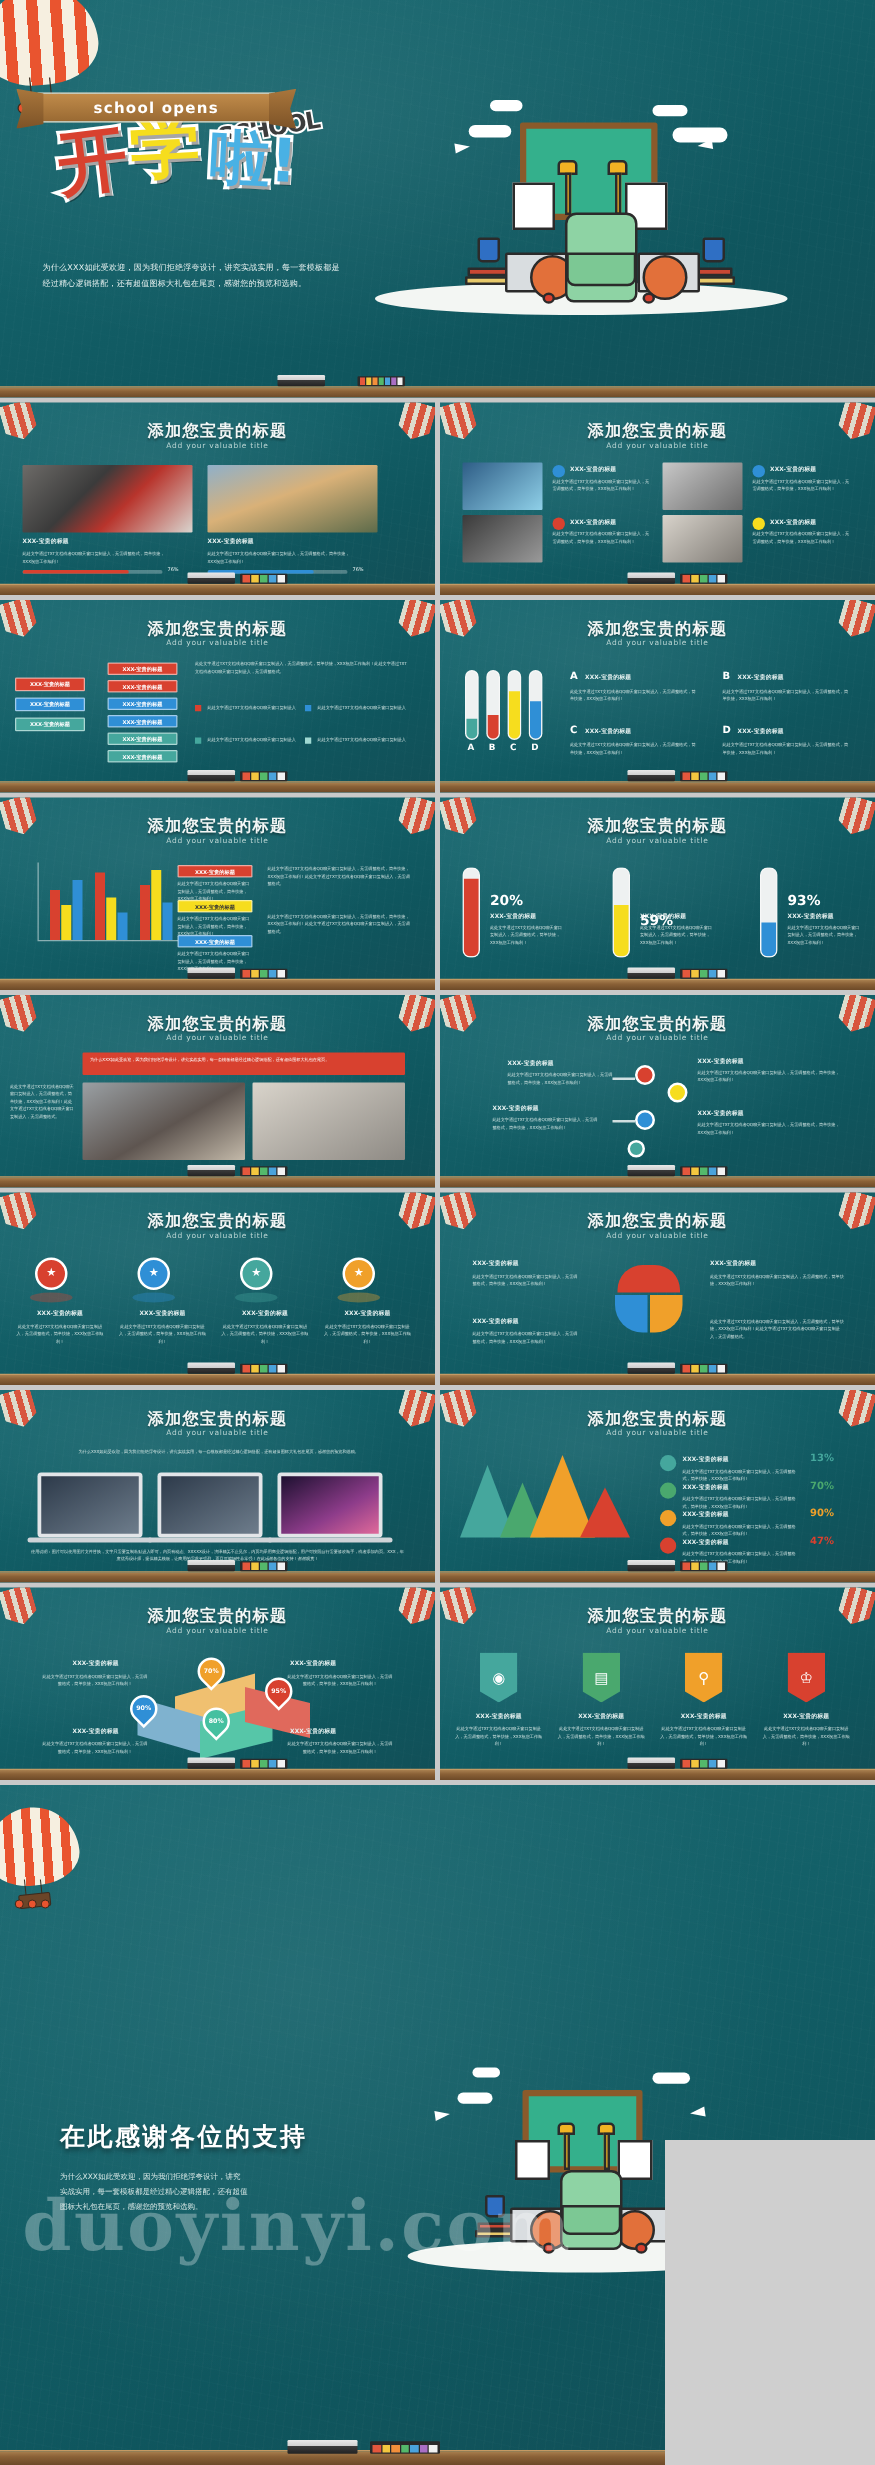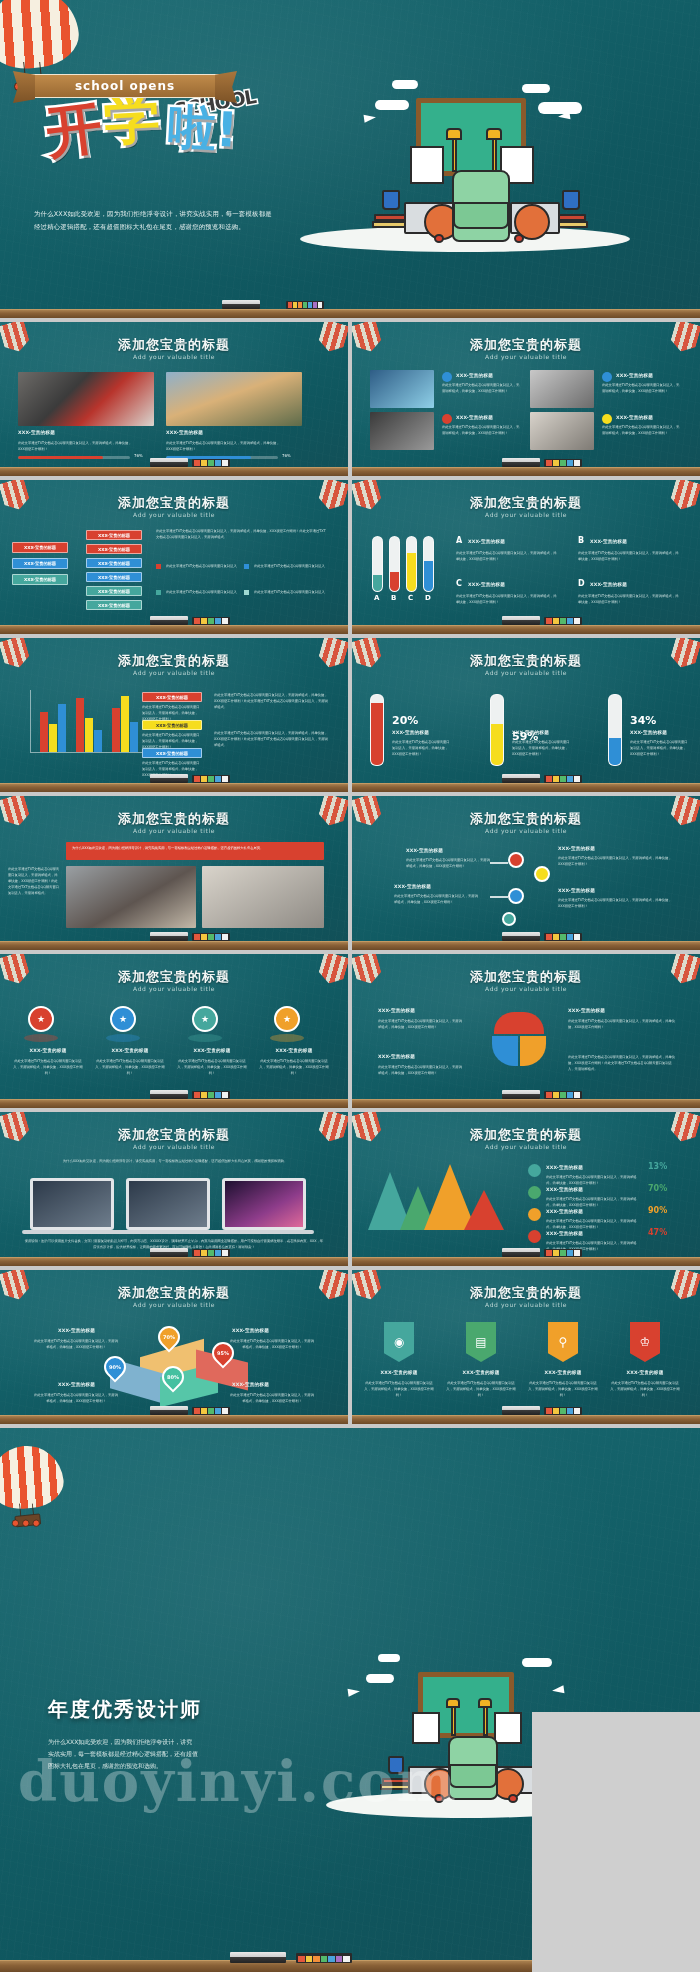--- a/index.html
+++ b/index.html
@@ -444,21 +444,21 @@
   <div class="body-txt" style="left:40px;top:101px;width:58px">此处文字通过TXT文档或者QQ聊天窗口复制进入，无需调整格式，简单快捷，XXX祝您工作顺利！</div>
   <div class="tube" style="left:138px;top:56px;width:14px;height:72px">
         <i style="height:59%;background:#f6dd1e"></i>
       </div>
   <div class="pct-big" style="left:160px;top:92px">59%</div>
   <div class="cap" style="left:160px;top:92px">XXX-宝贵的标题</div>
   <div class="body-txt" style="left:160px;top:101px;width:58px">此处文字通过TXT文档或者QQ聊天窗口复制进入，无需调整格式，简单快捷，XXX祝您工作顺利！</div>
   <div class="tube" style="left:256px;top:56px;width:14px;height:72px">
         <i style="height:39%;background:#2f8fd6"></i>
       </div>
-  <div class="pct-big" style="left:278px;top:76px">34%</div>
+  <div class="pct-big" style="left:278px;top:76px">93%</div>
   <div class="cap" style="left:278px;top:92px">XXX-宝贵的标题</div>
   <div class="body-txt" style="left:278px;top:101px;width:58px">此处文字通过TXT文档或者QQ聊天窗口复制进入，无需调整格式，简单快捷，XXX祝您工作顺利！</div>
   <div class="eraser" style="left:150px"></div>
       <div class="chalks" style="left:192px">
         <i style="background:#e4573d"></i>
         <i style="background:#f3c73f"></i>
         <i style="background:#54b96b"></i>
         <i style="background:#4aa3dc"></i>
         <i style="background:#f2f2f2"></i>
       </div>
@@ -711,21 +711,21 @@
 <div class="slide" style="left:0;top:1428px;width:700px;height:544px">
   <div class="balloon" style="left:-20px;top:6px;transform:scale(.8)">
     <div class="env"></div>
         <div class="rope"></div>
         <div class="rope2"></div>
     <div class="basket"></div>
     <div class="wheel" style="left:28px"></div>
         <div class="wheel" style="left:41px"></div>
         <div class="wheel" style="left:54px"></div>
   </div>
-  <div class="thanks" style="left:48px;top:268px">年度优秀设计师</div>
+  <div class="thanks" style="left:48px;top:268px">在此感谢各位的支持</div>
   <div style="position:absolute;left:48px;top:308px;width:150px;color:#d5e6e4;font-size:6px;line-height:2">为什么XXX如此受欢迎，因为我们拒绝浮夸设计，讲究实战实用，每一套模板都是经过精心逻辑搭配，还有超值图标大礼包在尾页，感谢您的预览和选购。</div>
 
   <div class="scene" style="left:326px;top:220px;width:280px;height:170px">
     <div class="ground"></div>
     <div class="cloud" style="left:52px;top:6px;width:22px;height:8px"></div>
     <div class="cloud" style="left:196px;top:10px;width:30px;height:9px"></div>
     <div class="cloud" style="left:40px;top:26px;width:28px;height:9px"></div>
     <div class="plane" style="left:22px;top:40px;transform:rotate(-8deg)"></div>
     <div class="plane" style="left:226px;top:38px;transform:rotate(172deg)"></div>
     <div class="board" style="left:92px;top:24px;width:96px;height:66px"></div>

